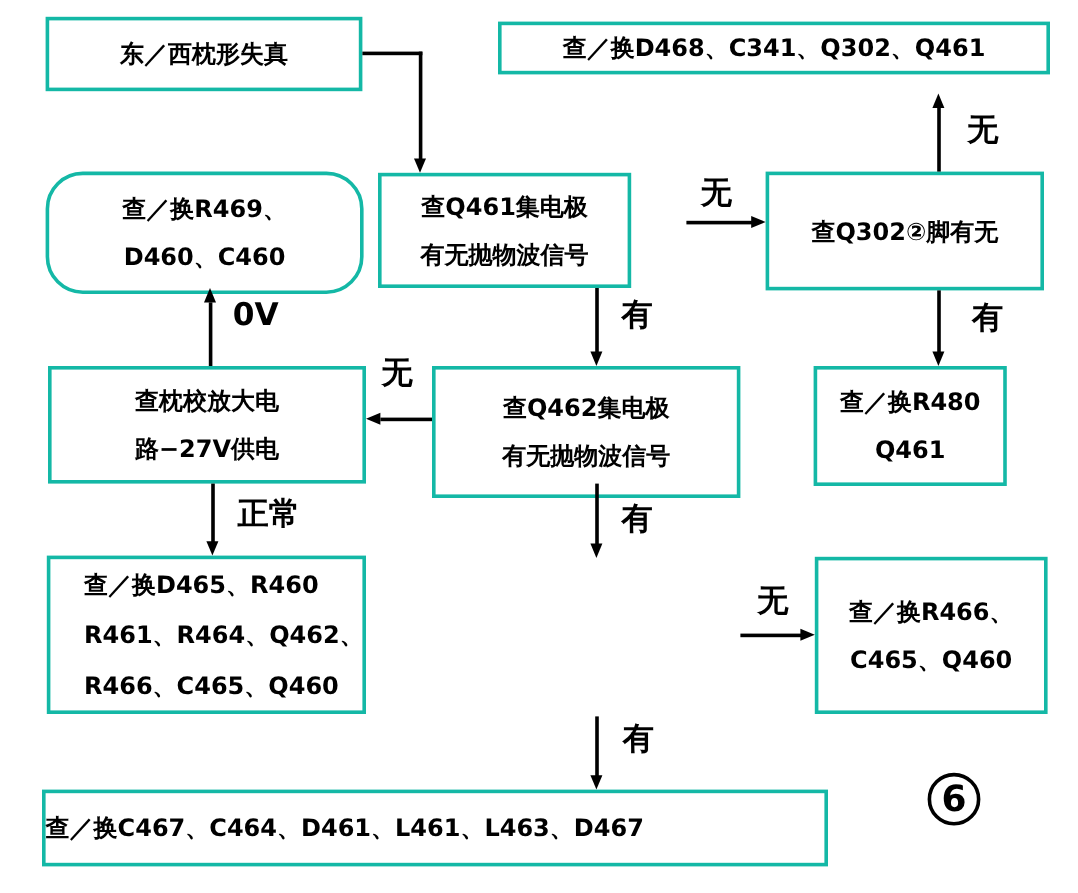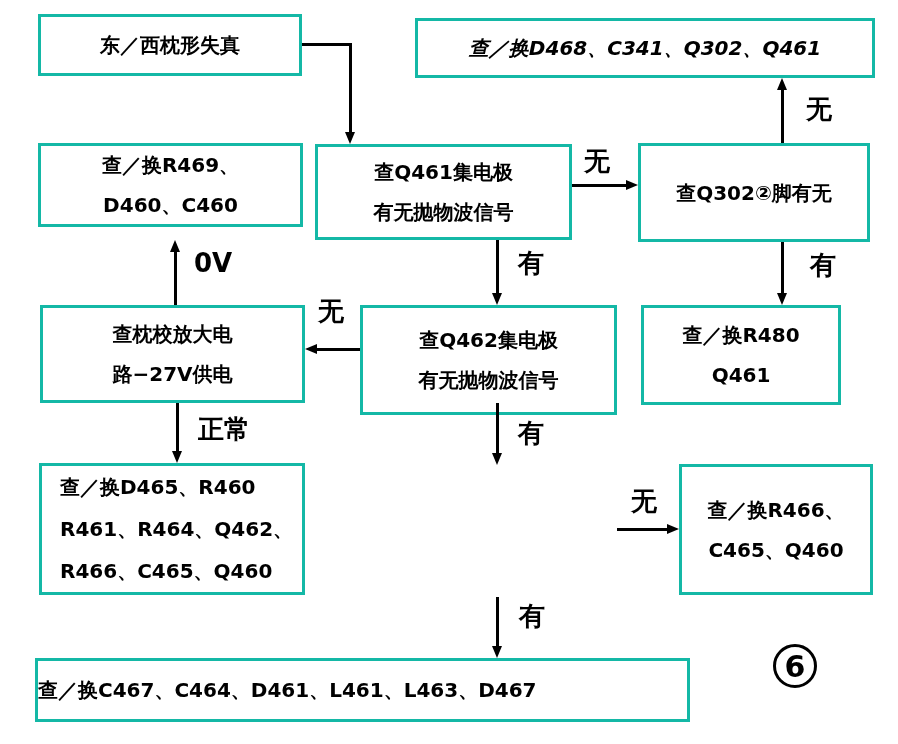--- a/index.html
+++ b/index.html
@@ -29,50 +29,50 @@
   }
 </style>
 </head>
 <body>
 
 <div id="stage">
 
   <div class="box" style="left:38px;top:14px;width:264px;height:62px;">
     <div>东／西枕形失真</div>
   </div>
-  <div class="box" style="left:415px;top:18px;width:460px;height:60px;font-style:italic;">
+  <div class="box" style="left:415px;top:18px;width:460px;height:44px;">
     <div>查／换D468、C341、Q302、Q461</div>
   </div>
 
-  <div class="box" style="left:38px;top:143px;width:265px;height:84px;">
+  <div class="box" style="left:38px;top:143px;width:265px;height:102px;border-radius:31px;">
     <div>查／换R469、</div>
     <div>D460、C460</div>
   </div>
-  <div class="box" style="left:315px;top:144px;width:257px;height:96px;">
+  <div class="box" style="left:315px;top:144px;width:211px;height:96px;">
     <div>查Q461集电极</div>
     <div>有无抛物波信号</div>
   </div>
   <div class="box" style="left:638px;top:143px;width:232px;height:99px;">
     <div>查Q302②脚有无</div>
   </div>
 
   <div class="box" style="left:40px;top:305px;width:265px;height:98px;">
     <div>查枕校放大电</div>
     <div>路−27V供电</div>
   </div>
   <div class="box" style="left:360px;top:305px;width:257px;height:110px;">
     <div>查Q462集电极</div>
     <div>有无抛物波信号</div>
   </div>
-  <div class="box" style="left:641px;top:305px;width:200px;height:100px;align-items:center;">
+  <div class="box" style="left:678px;top:305px;width:161px;height:100px;align-items:center;">
     <div>查／换R480</div>
     <div>Q461</div>
   </div>
 
-  <div class="box align-left tall" style="left:39px;top:463px;width:266px;height:132px;padding-left:18px;">
+  <div class="box align-left tall" style="left:39px;top:463px;width:266px;height:132px;padding-left:28px;">
     <div>查／换D465、R460</div>
     <div>R461、R464、Q462、</div>
     <div>R466、C465、Q460</div>
   </div>
   <div class="box" style="left:679px;top:464px;width:194px;height:131px;justify-content:center;">
     <div>查／换R466、</div>
     <div>C465、Q460</div>
   </div>
 
   <div class="box align-left" style="left:35px;top:658px;width:655px;height:64px;">

